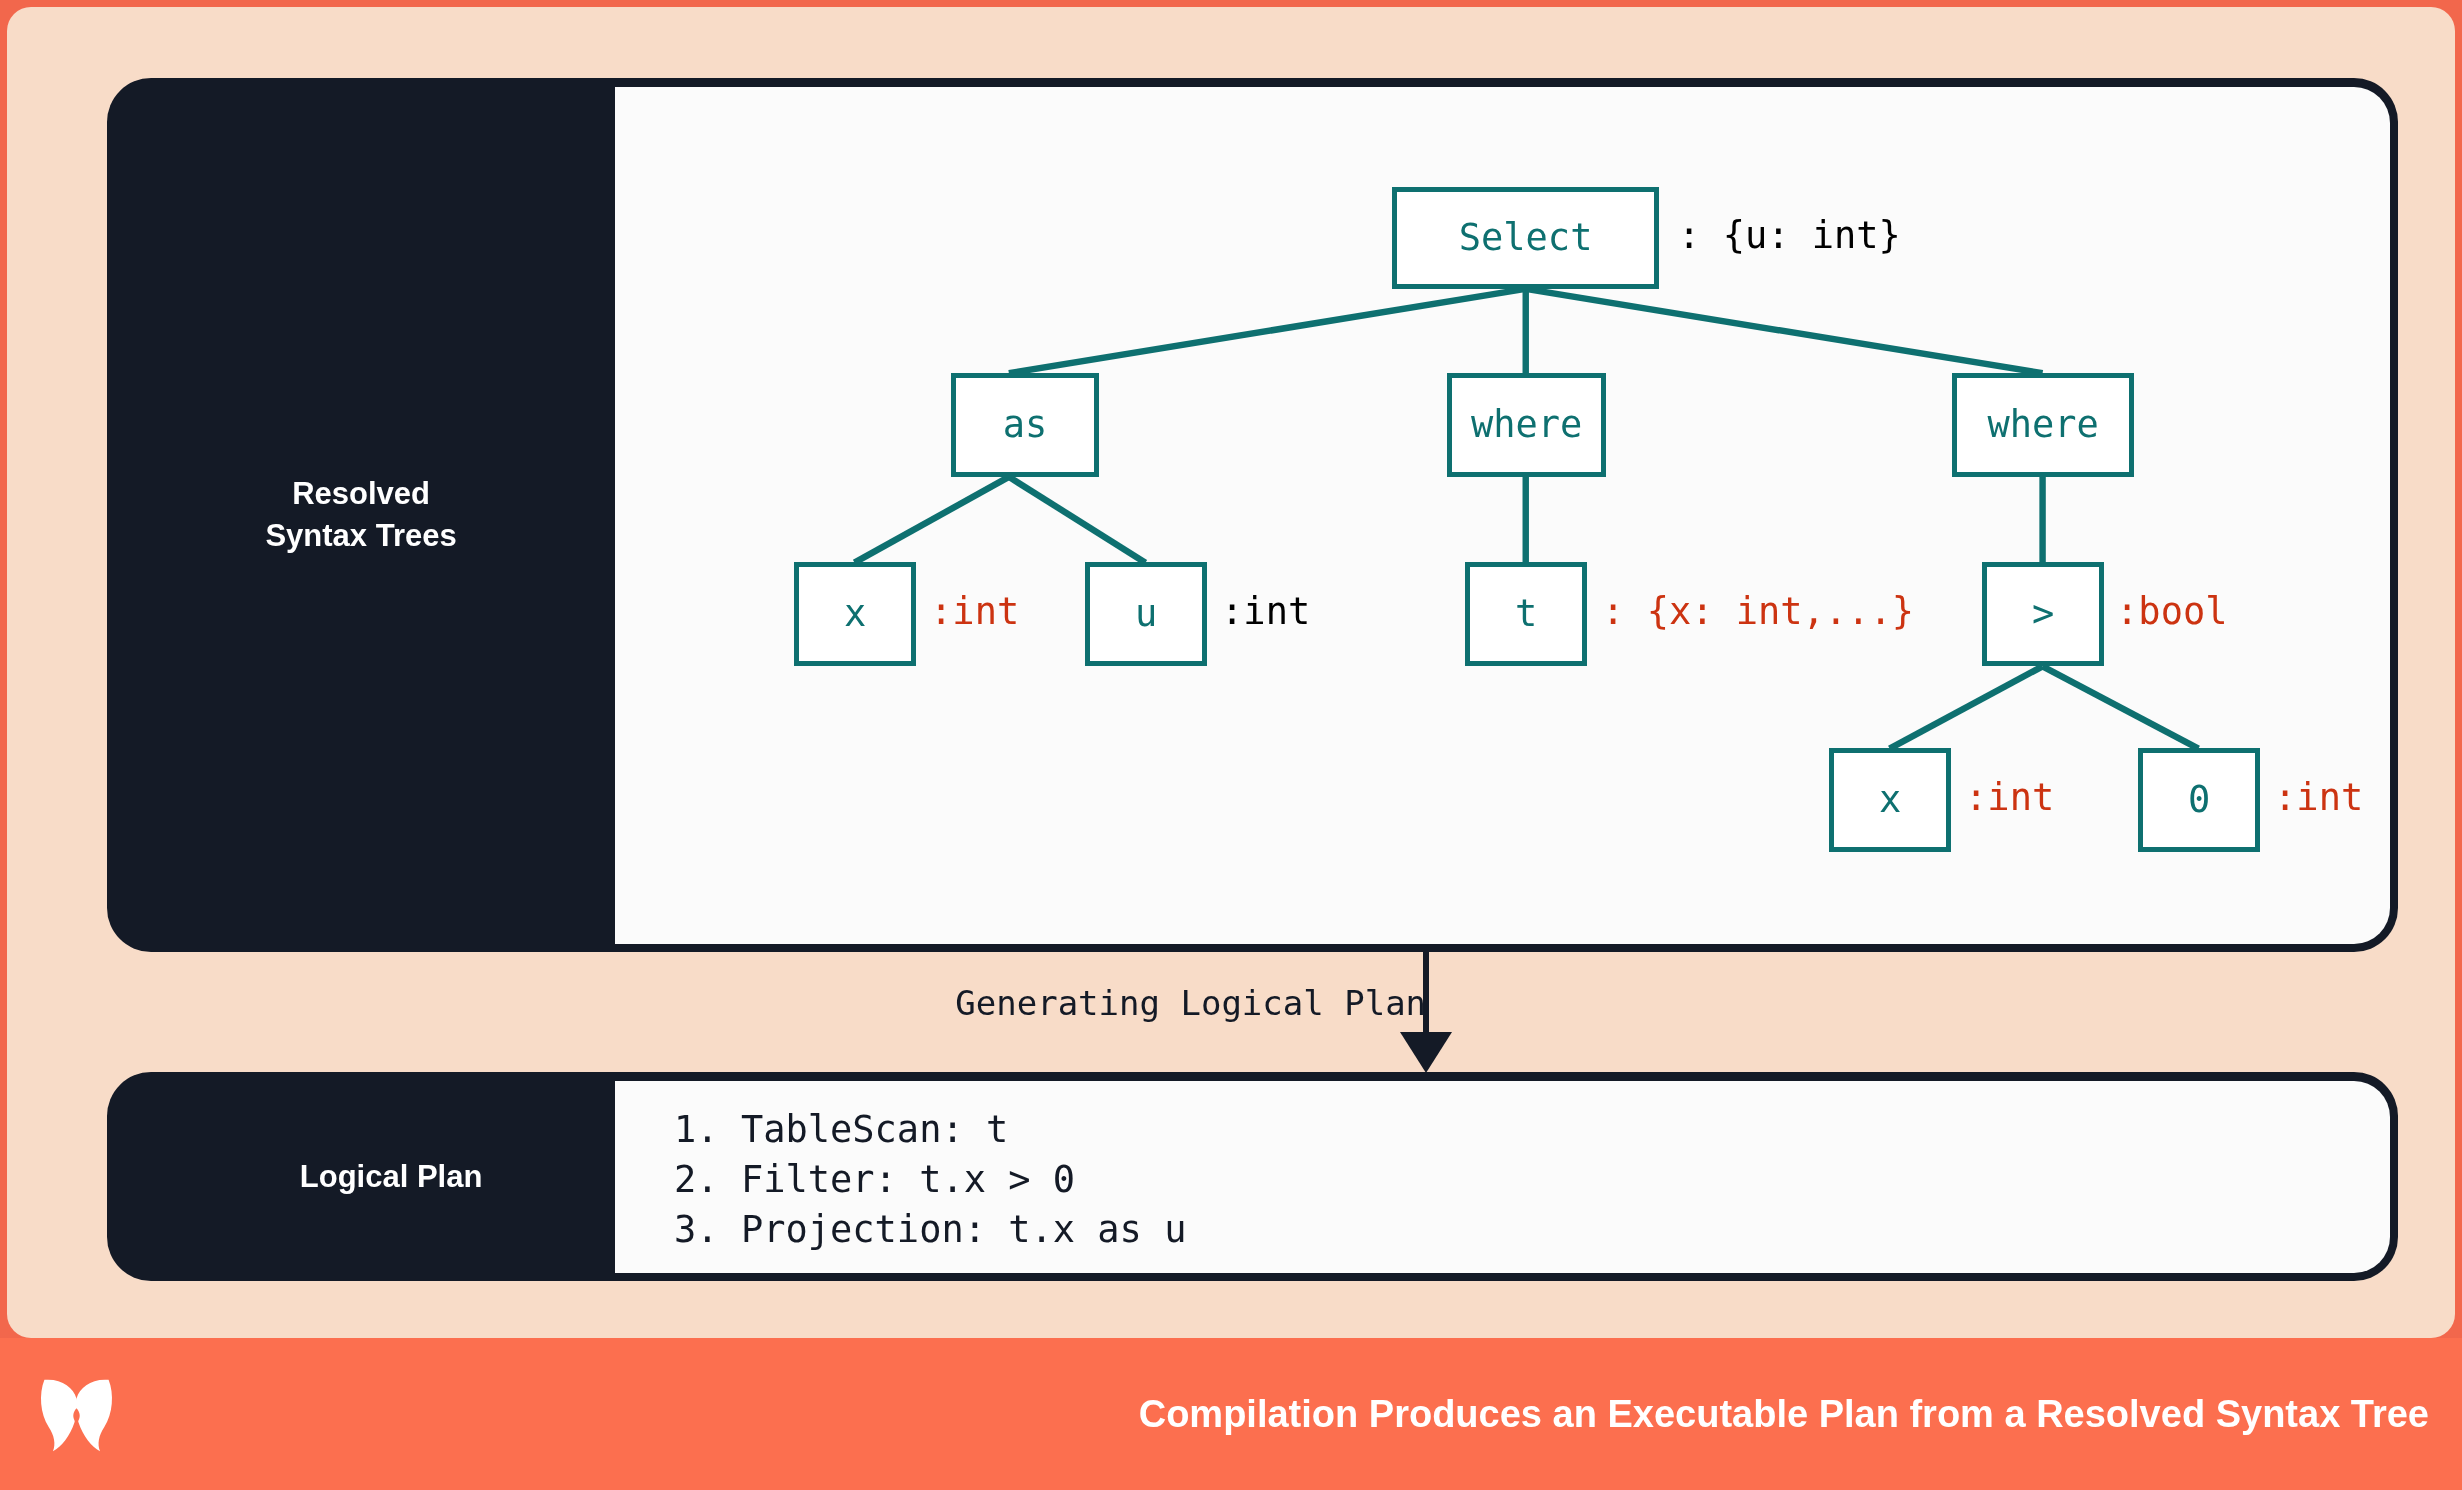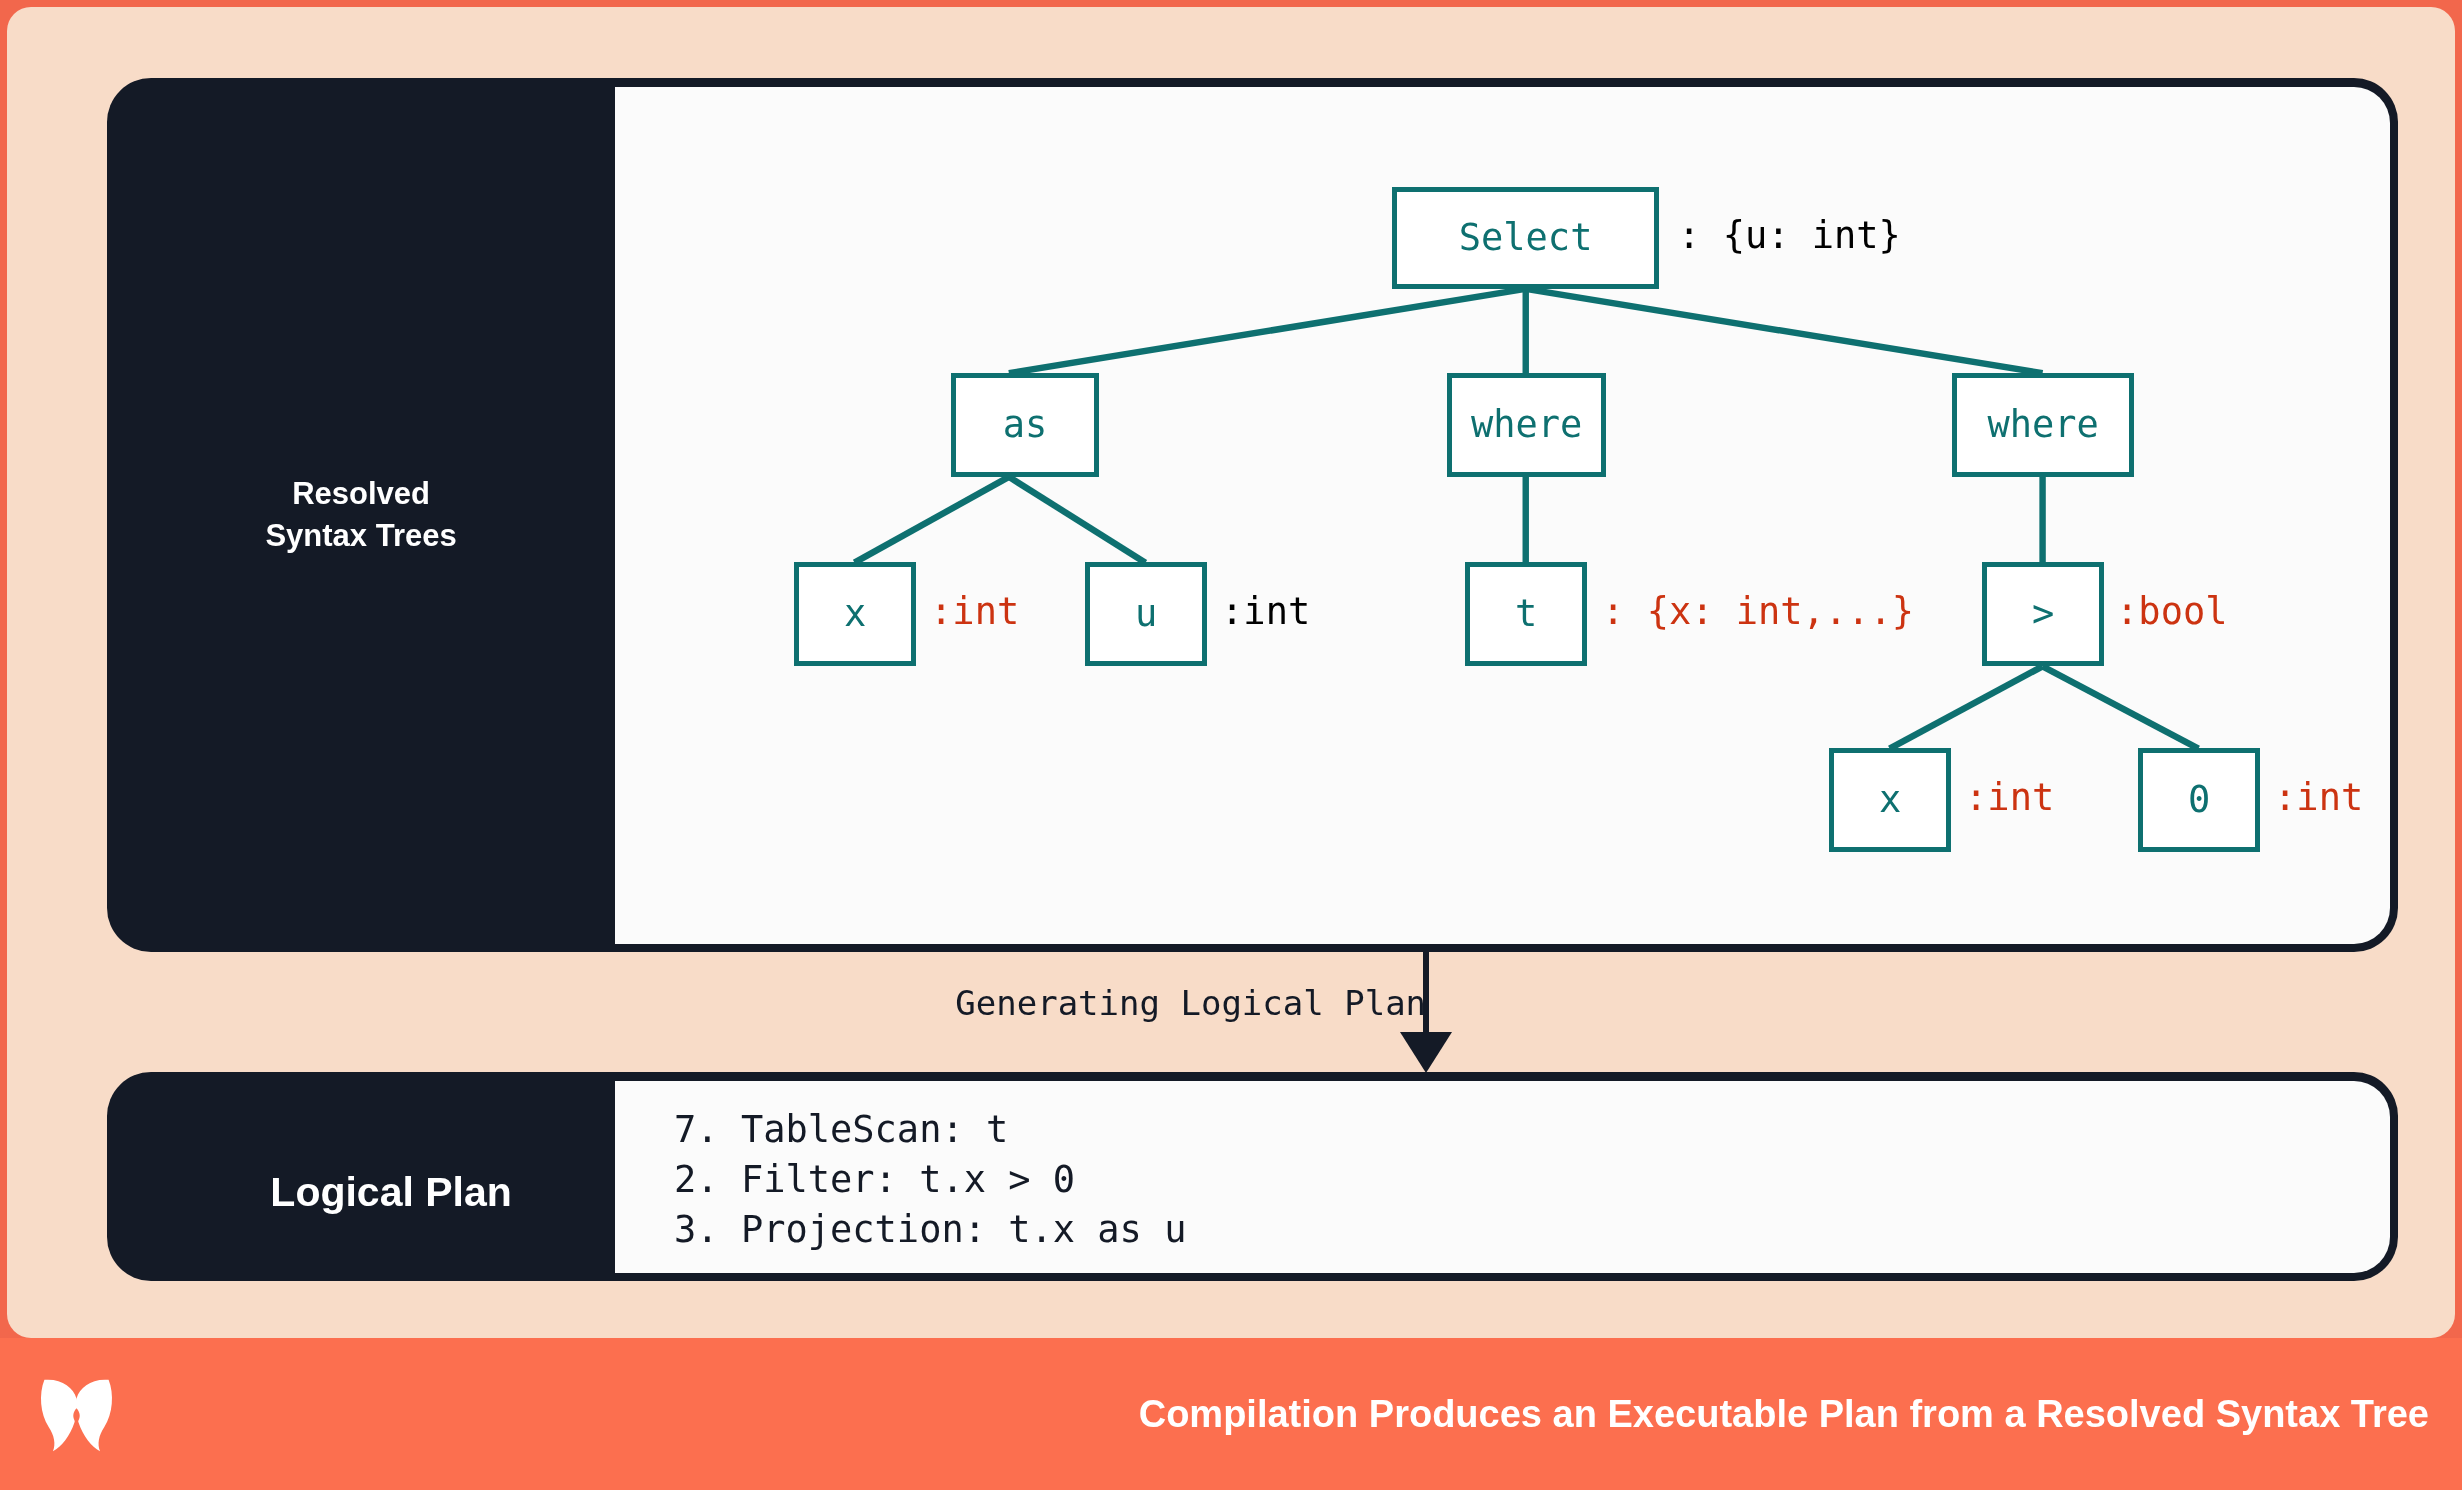--- a/index.html
+++ b/index.html
@@ -84,21 +84,21 @@
   #lp-panel{
     position:absolute;left:100px;top:1065px;
     width:2291px;height:209px;
     background:#141A26;
     border-radius:44px;
     overflow:hidden;
   }
   #lp-label{
     position:absolute;left:0;top:0;width:568px;height:100%;
     display:flex;align-items:center;justify-content:center;
-    color:#FFFFFF;font-weight:bold;font-size:41px;margin-top:16px;
+    color:#FFFFFF;font-weight:bold;font-size:31px;
   }
   #lp-body{
     position:absolute;left:508px;top:8.6px;
     width:1775px;height:192px;
     background:#FBFBFB;
     border-top-right-radius:36px;border-bottom-right-radius:36px;
     padding:24px 0 0 59px;
     box-sizing:border-box;
   }
   .lp-line{
@@ -178,21 +178,21 @@
 
   <div id="arrow-wrap">
     <div id="arrow-label">Generating Logical Plan</div>
     <div id="arrow-line"></div>
     <div id="arrow-head"></div>
   </div>
 
   <div id="lp-panel">
     <div id="lp-label">Logical Plan</div>
     <div id="lp-body">
-      <div class="lp-line">7. TableScan: t</div>
+      <div class="lp-line">1. TableScan: t</div>
       <div class="lp-line">2. Filter: t.x &gt; 0</div>
       <div class="lp-line">3. Projection: t.x as u</div>
     </div>
   </div>
 
 </div>
 
 <div id="banner">
   <svg id="logo" viewBox="0 0 110 108">
     <path d="M10 4 C2 24 4 52 16 70 C24 82 26 94 22 104 C34 98 46 82 52 64 C56 52 58 40 55 30 C50 14 34 2 10 4 Z" fill="#FFFFFF"></path>

